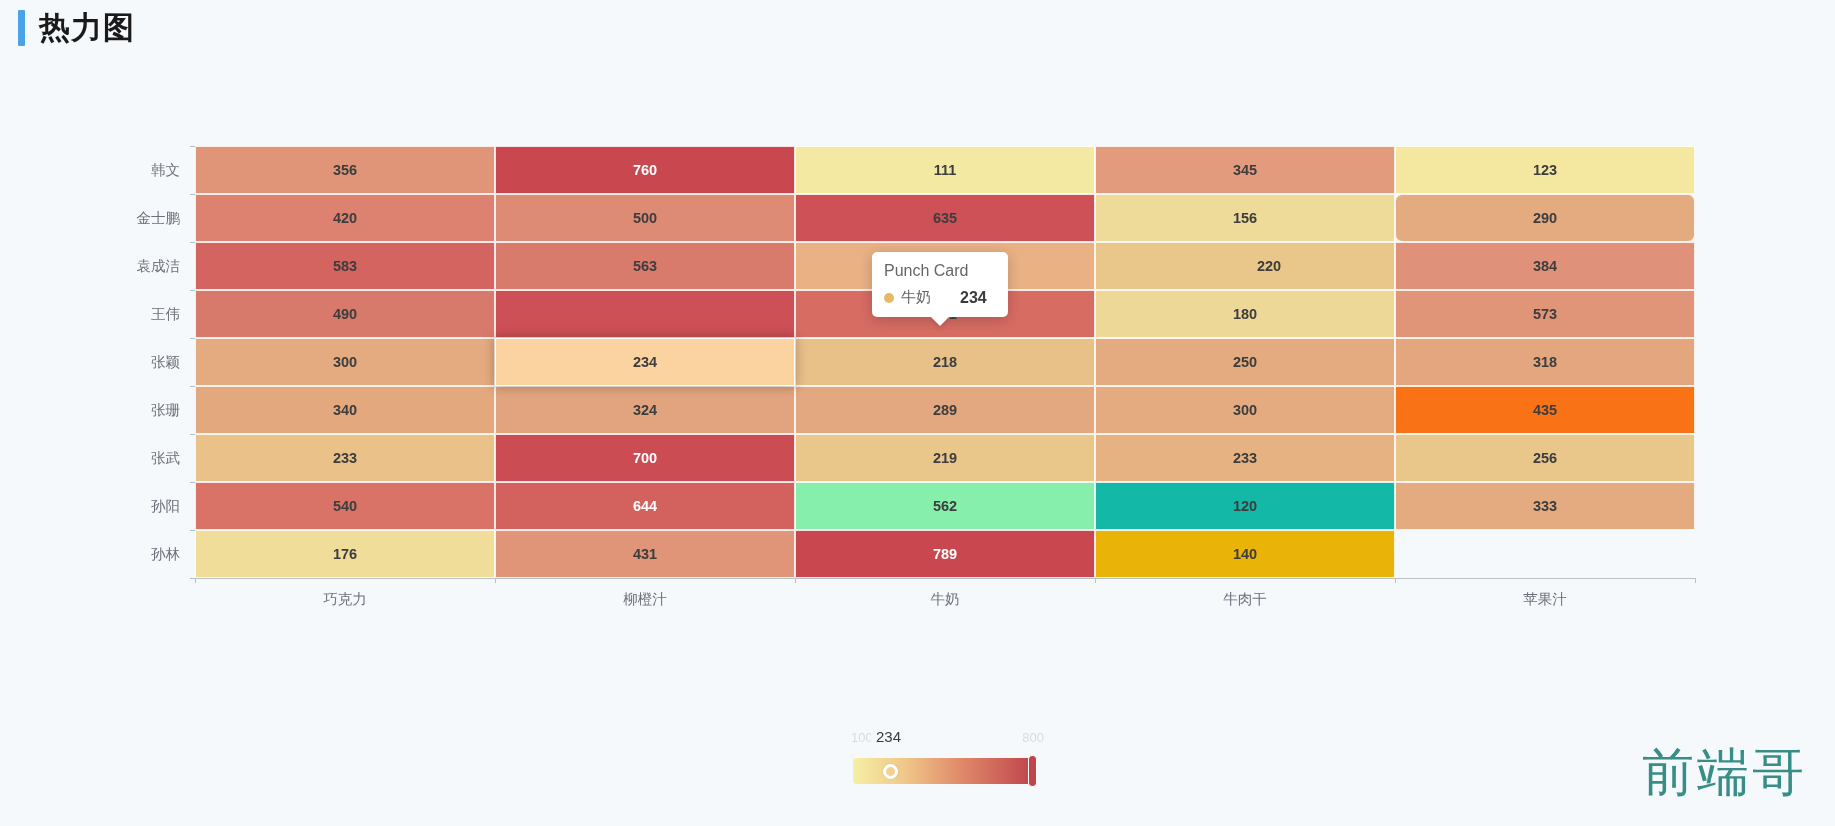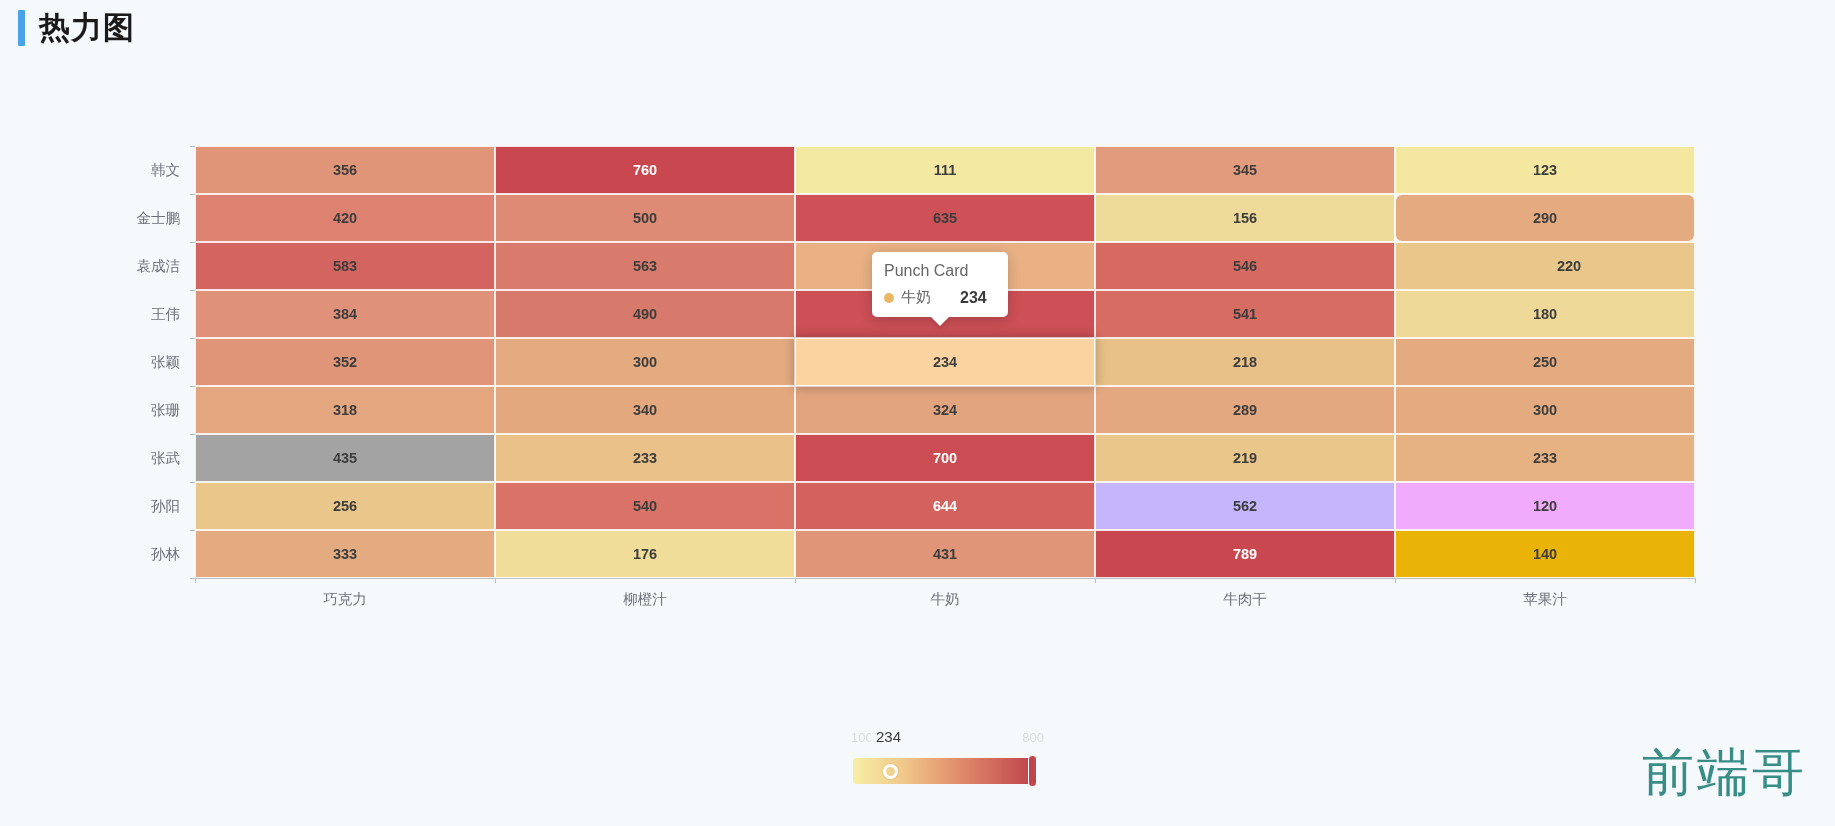--- a/index.html
+++ b/index.html
@@ -298,47 +298,46 @@
         <div class="cell" style="background: rgb(227, 155, 125);">345</div>
         <div class="cell" style="background: rgb(244, 231, 160);">123</div>
         <div class="cell" style="background: rgb(221, 130, 113);">420</div>
         <div class="cell" style="background: rgb(221, 139, 116);">500</div>
         <div class="cell" style="background: rgb(206, 81, 87);">635</div>
         <div class="cell" style="background: rgb(238, 218, 153);">156</div>
         <div class="cell" style="background: rgb(228, 171, 128); border-radius: 7px;">290</div>
         <div class="cell" style="background: rgb(212, 100, 95);">583</div>
         <div class="cell" style="background: rgb(216, 123, 108);">563</div>
         <div class="cell" style="background: rgb(233, 177, 132);"></div>
-        <div class="cell" style="background: rgb(214, 106, 97);">546</div>
         <div class="cell" style="background: rgb(233, 199, 139); padding-left: 48px;">220</div>
         <div class="cell" style="background: rgb(224, 145, 122);">384</div>
         <div class="cell" style="background: rgb(216, 122, 107);">490</div>
         <div class="cell" style="background: rgb(205, 80, 86);"></div>
         <div class="cell" style="background: rgb(215, 108, 99);">541</div>
         <div class="cell" style="background: rgb(238, 216, 151);">180</div>
-        <div class="cell" style="background: rgb(224, 148, 120);">352</div>
+        <div class="cell" style="background: rgb(224, 148, 120);">573</div>
         <div class="cell" style="background: rgb(228, 171, 128);">300</div>
         <div class="cell hovered" style="background: rgb(250, 211, 160);">234</div>
         <div class="cell" style="background: rgb(232, 193, 137);">218</div>
         <div class="cell" style="background: rgb(228, 171, 128);">250</div>
         <div class="cell" style="background: rgb(227, 166, 126);">318</div>
         <div class="cell" style="background: rgb(228, 168, 127);">340</div>
         <div class="cell" style="background: rgb(226, 164, 126);">324</div>
         <div class="cell" style="background: rgb(227, 168, 127);">289</div>
         <div class="cell" style="background: rgb(228, 171, 128);">300</div>
-        <div class="cell" style="background: #a3a3a3;">435</div>
+        <div class="cell" style="background: #f97316;">435</div>
         <div class="cell" style="background: rgb(234, 194, 137);">233</div>
         <div class="cell dark-text" style="background: rgb(203, 76, 82);">700</div>
         <div class="cell" style="background: rgb(233, 199, 139);">219</div>
         <div class="cell" style="background: rgb(230, 178, 130);">233</div>
         <div class="cell" style="background: rgb(233, 199, 139);">256</div>
         <div class="cell" style="background: rgb(217, 115, 103);">540</div>
         <div class="cell dark-text" style="background: rgb(211, 98, 94);">644</div>
-        <div class="cell" style="background: #c4b5fd;">562</div>
-        <div class="cell" style="background: #f0abfc;">120</div>
+        <div class="cell" style="background: #86efac;">562</div>
+        <div class="cell" style="background: #14b8a6;">120</div>
         <div class="cell" style="background: rgb(228, 171, 128);">333</div>
         <div class="cell" style="background: rgb(240, 221, 154);">176</div>
         <div class="cell" style="background: rgb(224, 148, 120);">431</div>
         <div class="cell dark-text" style="background: rgb(201, 72, 79);">789</div>
         <div class="cell" style="background: #eab308;">140</div>
       </div>
 
     <div class="xlabels"></div>
 
     <div class="tooltip">

